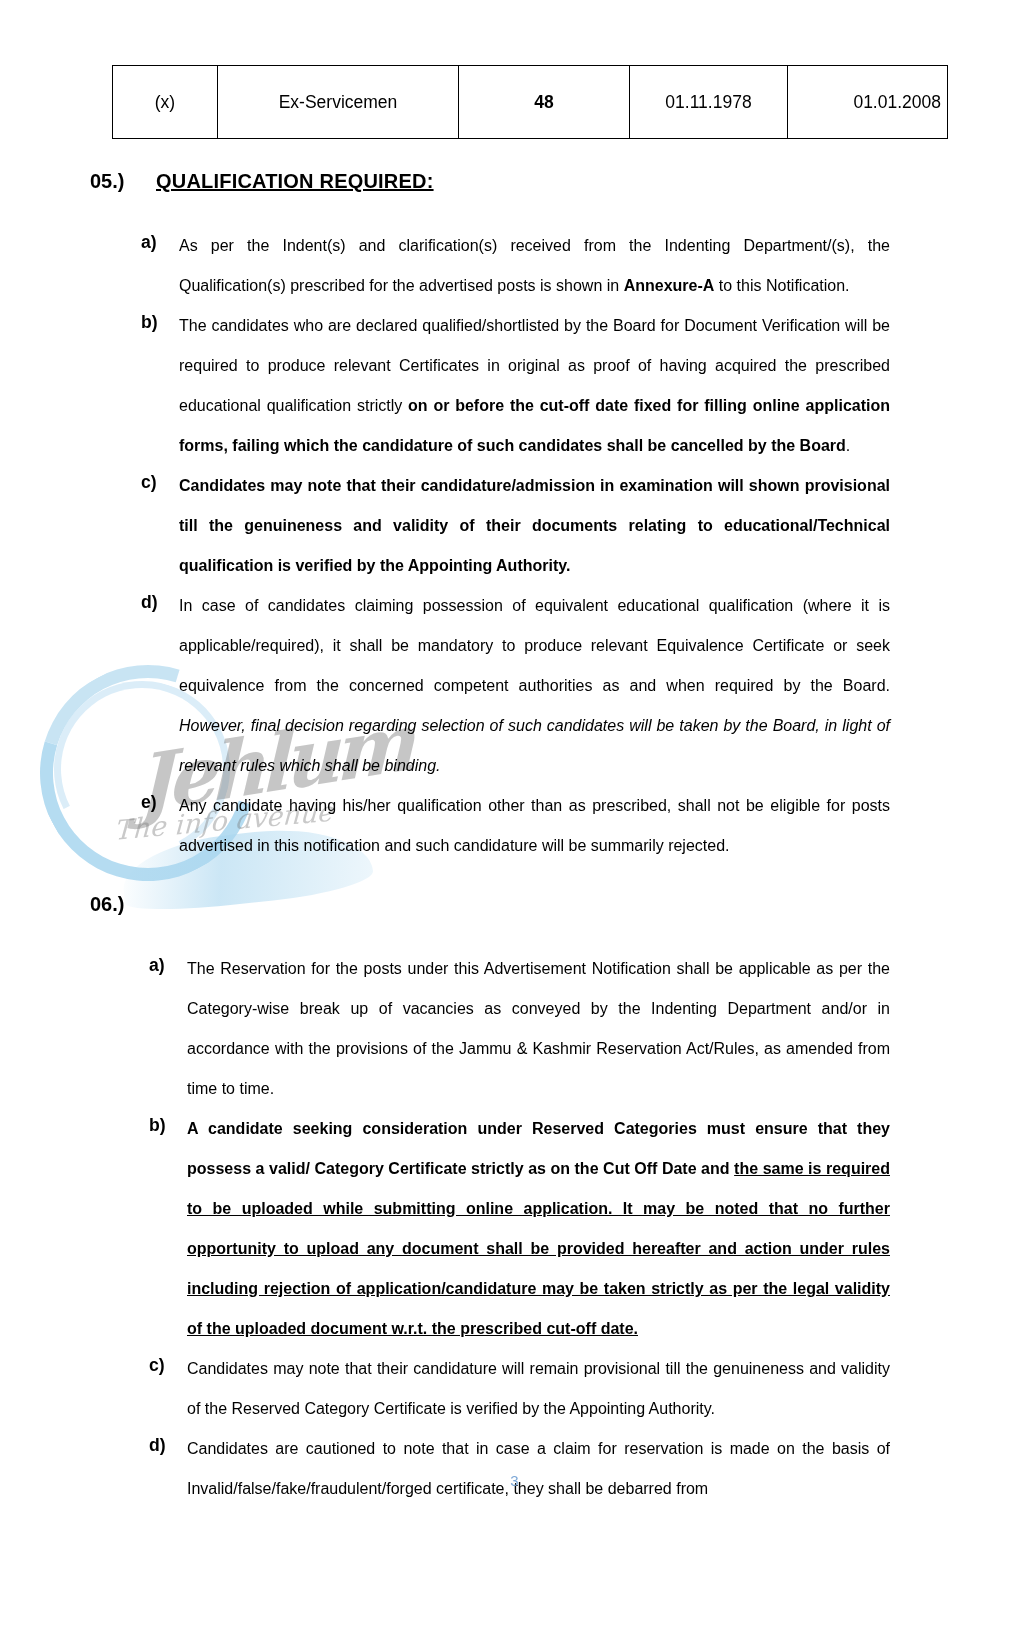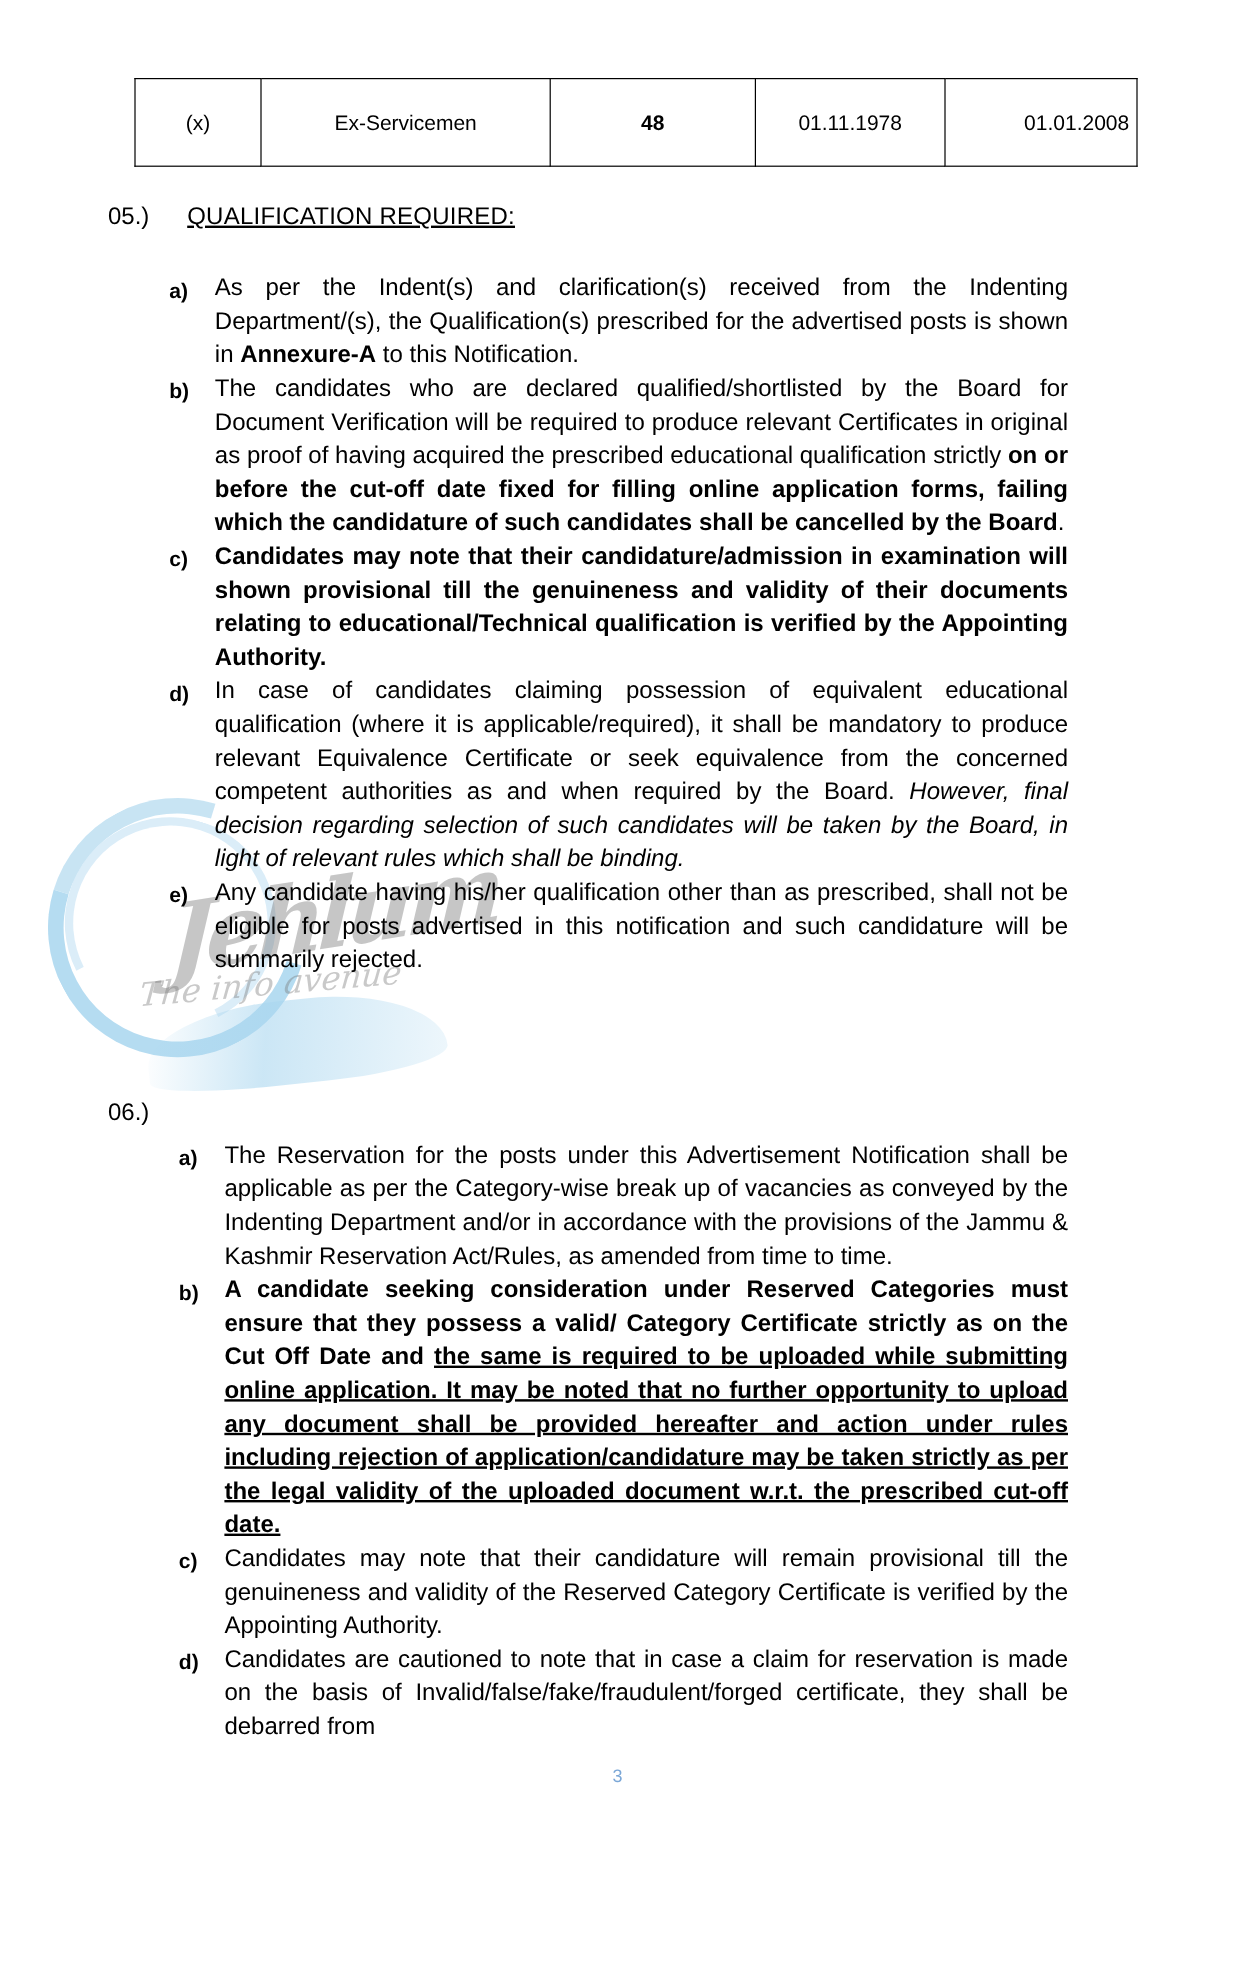--- a/index.html
+++ b/index.html
@@ -120,21 +120,21 @@
   td.c-cat   { width: 228px; text-align: center; }
   td.c-num   { width: 158px; text-align: center; font-weight: bold; font-size: 19px; }
   td.c-d1    { width: 145px; text-align: center; }
   td.c-d2    { width: 147px; text-align: right; }
 
   
   .section-head {
     position: absolute;
     display: flex;
     align-items: baseline;
-    font-weight: normal;
+    font-weight: bold;
     font-size: 20px;
   }
   .section-head .sec-num { width: 66px; }
   .section-head .sec-title { text-decoration: underline; letter-spacing: .2px; }
 
   
   .list {
     position: absolute;
     width: 760px;
   }
@@ -147,22 +147,22 @@
     width: 44px;
     flex: 0 0 44px;
     font-weight: bold;
     font-size: 17.6px;
     line-height: 33.4px;
     padding-left: 6px;
     box-sizing: border-box;
   }
   .li-body {
     flex: 1;
-    font-size: 20px;
-    line-height: 28px;
+    font-size: 16px;
+    line-height: 40px;
     text-align: justify;
     text-align-last: left;
     hyphens: none;
   }
   .li-body.bold { font-weight: bold; }
   b.b { font-weight: bold; }
   i.i { font-style: italic; }
   u.u { text-decoration: underline; }
 
   
@@ -232,21 +232,21 @@
         <span class="li-body"><span>In case of candidates claiming possession of equivalent educational qualification (where it is applicable/required), it shall be mandatory to produce relevant Equivalence Certificate or seek equivalence from the concerned competent authorities as and when required by the Board. </span><i class="i">However, final decision regarding selection of such candidates will be taken by the Board, in light of relevant rules which shall be binding.</i></span>
       </div>
 
       <div class="li">
         <span class="li-mark">e)</span>
         <span class="li-body">Any candidate having his/her qualification other than as prescribed, shall not be eligible for posts advertised in this notification and such candidature will be summarily rejected.</span>
       </div>
 
     </div>
 
-    <div class="section-head" style="left:90px; top:916px;">
+    <div class="section-head" style="left:90px; top:893px;">
       <span class="sec-num">06.)</span>
     </div>
 
     <div class="list" style="left:143px; top:949px; width:747px;">
 
       <div class="li">
         <span class="li-mark">a)</span>
         <span class="li-body">The Reservation for the posts under this Advertisement Notification shall be applicable as per the Category-wise break up of vacancies as conveyed by the Indenting Department and/or in accordance with the provisions of the Jammu &amp; Kashmir Reservation Act/Rules, as amended from time to time.</span>
       </div>
 

